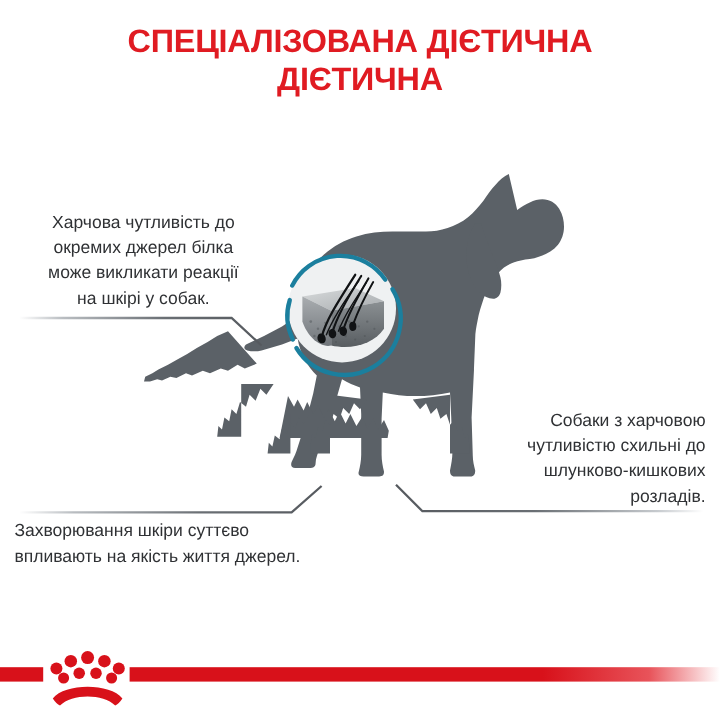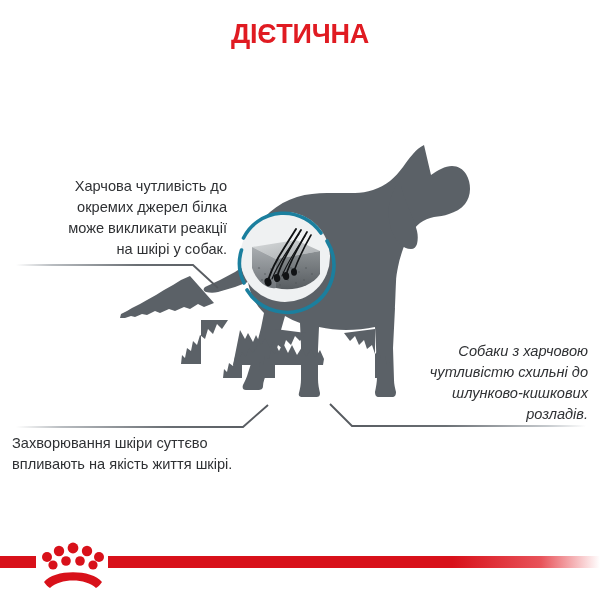--- a/index.html
+++ b/index.html
@@ -48,28 +48,27 @@
     color: #2f3134;
     font-family: "Liberation Sans", sans-serif;
     font-size: 14.6px;
     line-height: 21px;
     white-space: pre-line;
   }
   #callout-top-left {
     left: 12px;
     top: 176px;
     width: 215px;
-    text-align: right;
+    text-align: center;
   }
   #callout-right {
     right: 12px;
     top: 341px;
     width: 200px;
     text-align: right;
-    font-style: italic;
   }
   #callout-bottom-left {
     left: 12px;
     top: 433px;
     width: 290px;
     text-align: left;
   }
 
   
   #connectors {
@@ -113,20 +112,21 @@
     width: 70px;
     height: 52px;
   }
 </style>
 </head>
 <body>
 
 <div id="stage">
 
   <div class="title-block">
+    <span class="title-line">СПЕЦІАЛІЗОВАНА ДІЄТИЧНА</span>
     <span class="title-line">ДІЄТИЧНА</span>
   </div>
 
   <svg id="artwork" viewBox="0 0 600 600">
     <defs>
       <clipPath id="discClip">
         <circle cx="285" cy="257" r="45"></circle>
       </clipPath>
       <linearGradient id="skinTopGrad" x1="0" y1="0" x2="1" y2="1">
         <stop offset="0%" stop-color="#D7DADB"></stop>
@@ -328,21 +328,21 @@
 окремих джерел білка
 може викликати реакції
 на шкірі у собак.</div>
 
   <div class="callout" id="callout-right">Собаки з харчовою
 чутливістю схильні до
 шлунково-кишкових
 розладів.</div>
 
   <div class="callout" id="callout-bottom-left">Захворювання шкіри суттєво
-впливають на якість життя шкірі.</div>
+впливають на якість життя джерел.</div>
 
   <div class="brand-bar">
     <div class="seg-left"></div>
     <div class="seg-right"></div>
   </div>
 
   <svg id="crown-logo" viewBox="0 0 70 52">
     <g fill="#D8111A">
 
       <circle cx="9" cy="19" r="5.0"></circle>

